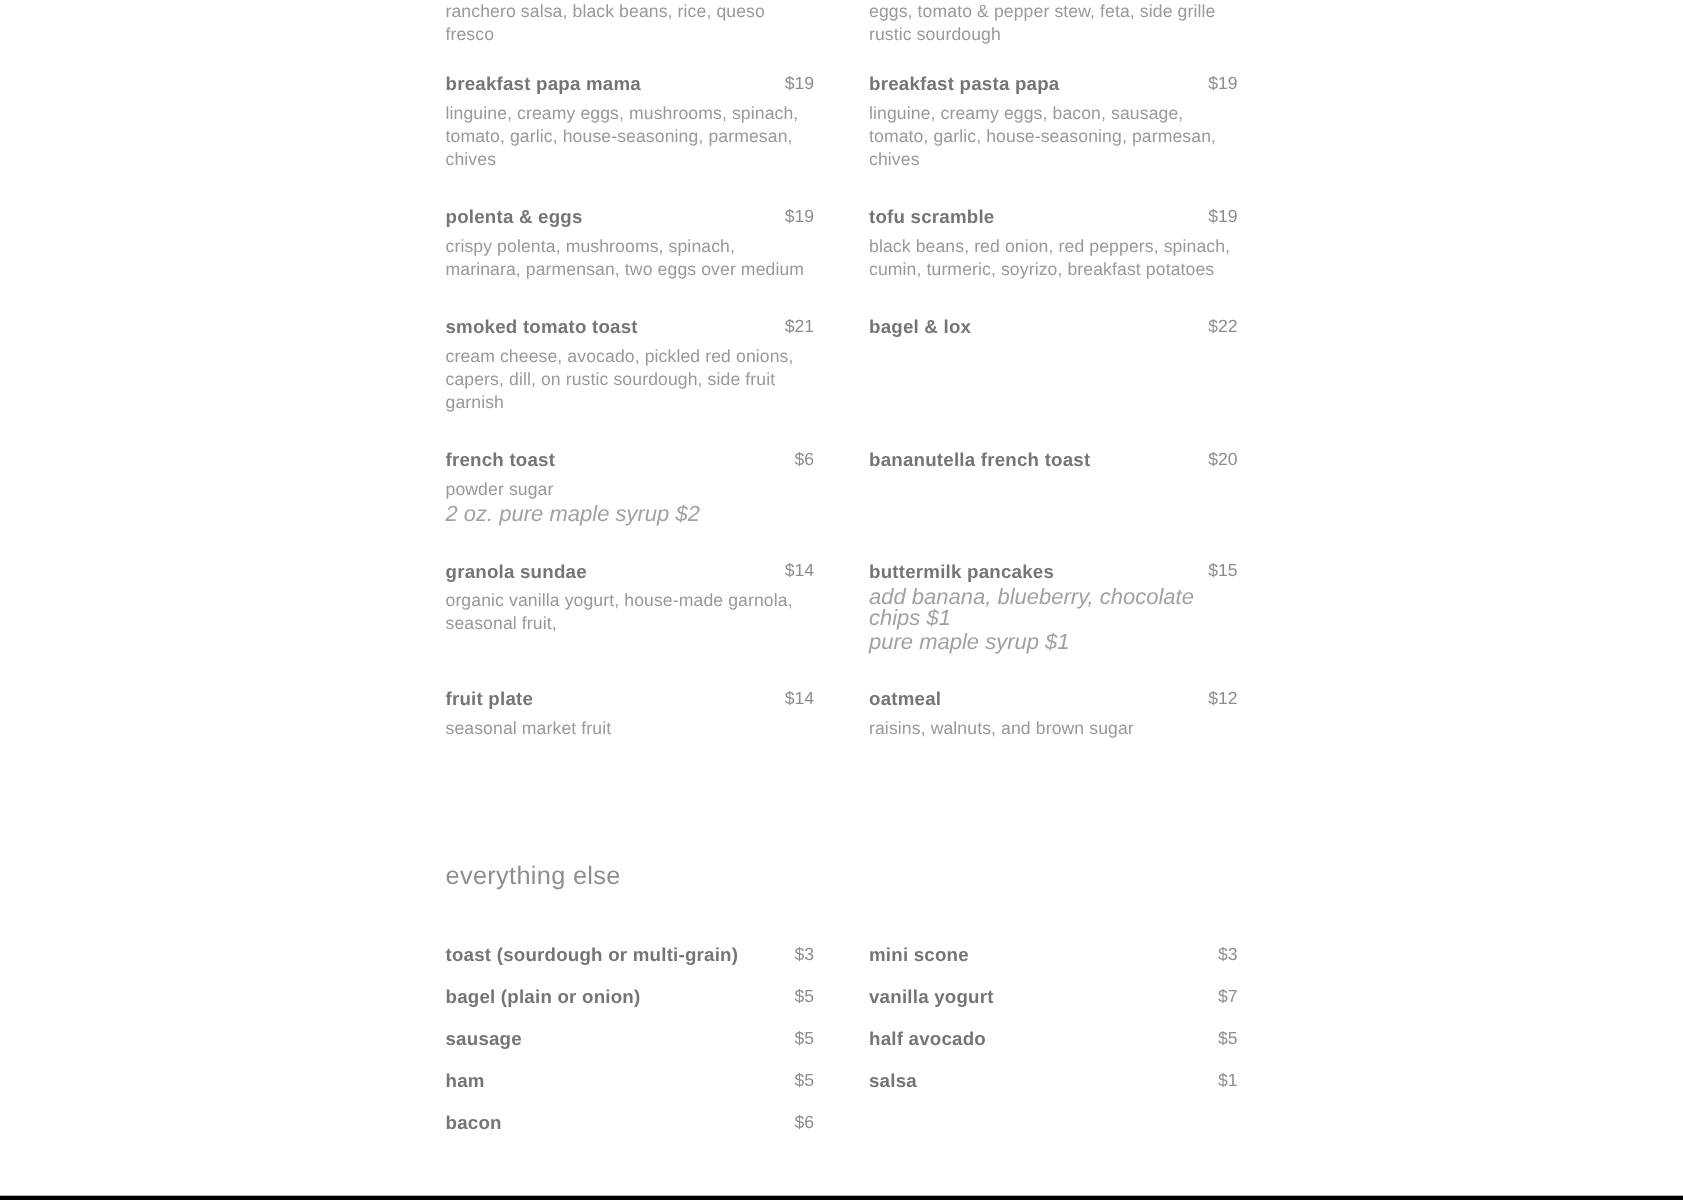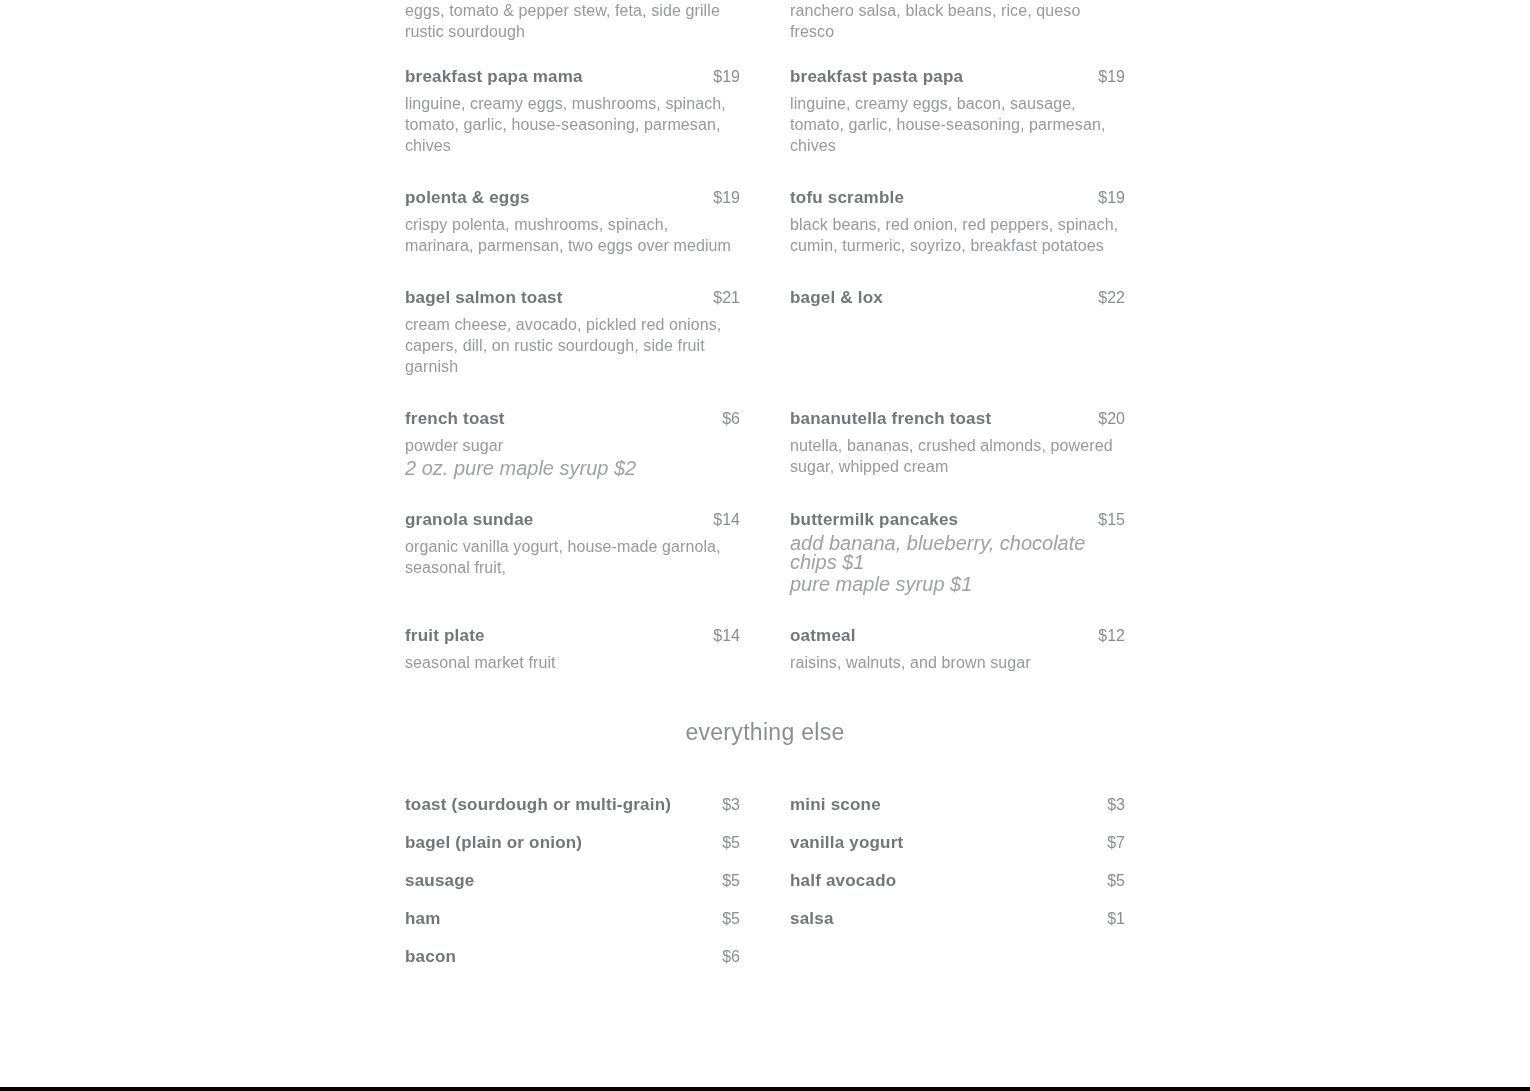--- a/index.html
+++ b/index.html
@@ -59,44 +59,43 @@
     color: #9fa1a3;
   }
   .idesc:empty, .inote:empty { display: none; }
   .partial-desc {
     font-size: 16px;
     line-height: 21px;
     color: #97999c;
     letter-spacing: 0.1px;
   }
   .section-header {
-    margin-top: 44px;
-    text-align: center;
+    margin-top: 108px;
     font-size: 23px;
     line-height: 30px;
     color: #8c8f92;
     letter-spacing: 0.3px;
   }
   .bottom-bar {
     position: absolute;
     left: 0;
     bottom: 0;
     width: 1530px;
     height: 4px;
     background: #000000;
   }
 </style>
 </head>
 <body>
 
 <div class="menu-wrap">
 
   <div class="grid2">
+    <div class="partial-desc">ranchero salsa, black beans, rice, queso fresco</div>
     <div class="partial-desc">eggs, tomato &amp; pepper stew, feta, side grille rustic sourdough</div>
-    <div class="partial-desc">ranchero salsa, black beans, rice, queso fresco</div>
   </div>
 
   <div class="grid2 bf-grid">
 
     <div class="cell">
       <div class="head">
           <span class="iname">breakfast papa mama</span>
           <span class="iprice">$19</span>
         </div>
       <div class="idesc">linguine, creamy eggs, mushrooms, spinach, tomato, garlic, house-seasoning, parmesan, chives</div>
@@ -123,21 +122,21 @@
       <div class="head">
           <span class="iname">tofu scramble</span>
           <span class="iprice">$19</span>
         </div>
       <div class="idesc">black beans, red onion, red peppers, spinach, cumin, turmeric, soyrizo, breakfast potatoes</div>
 
     </div>
 
     <div class="cell">
       <div class="head">
-          <span class="iname">bagel salmon toast</span>
+          <span class="iname">smoked tomato toast</span>
           <span class="iprice">$21</span>
         </div>
       <div class="idesc">cream cheese, avocado, pickled red onions, capers, dill, on rustic sourdough, side fruit garnish</div>
 
     </div>
     <div class="cell">
       <div class="head">
           <span class="iname">bagel &amp; lox</span>
           <span class="iprice">$22</span>
         </div>
@@ -150,21 +149,20 @@
           <span class="iprice">$6</span>
         </div>
       <div class="idesc">powder sugar</div>
       <div class="inote">2 oz. pure maple syrup $2</div>
     </div>
     <div class="cell">
       <div class="head">
           <span class="iname">bananutella french toast</span>
           <span class="iprice">$20</span>
         </div>
-      <div class="idesc">nutella, bananas, crushed almonds, powered sugar, whipped cream</div>
 
     </div>
 
     <div class="cell">
       <div class="head">
           <span class="iname">granola sundae</span>
           <span class="iprice">$14</span>
         </div>
       <div class="idesc">organic vanilla yogurt, house-made garnola, seasonal fruit,</div>
 

